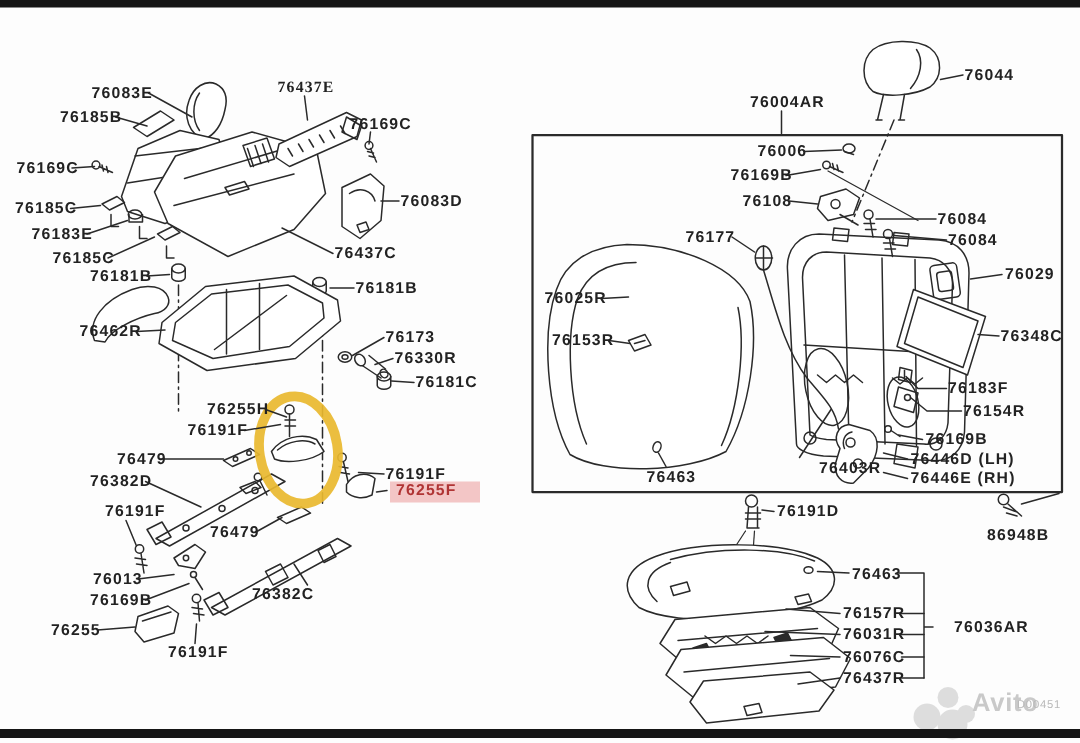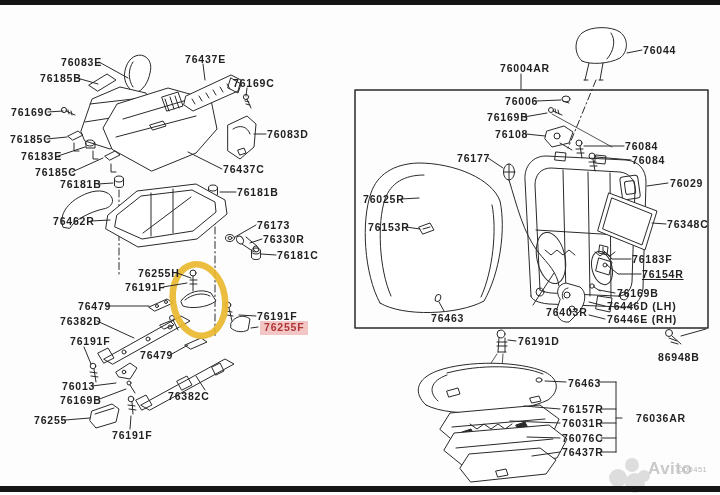--- a/index.html
+++ b/index.html
@@ -16,21 +16,21 @@
   svg#art{position:absolute;left:0;top:0;}
   #labels{position:absolute;left:0;top:0;width:720px;height:495px;pointer-events:none;}
   .part-label{
     position:absolute;
     font-size:10.5px;font-weight:bold;letter-spacing:.8px;line-height:1;
     color:var(--line,#1c1c1c);white-space:nowrap;
   }
   .part-label.highlight{
     color:var(--hl-text,#b03434);
     background:var(--hl-bg,#f3c6c6);
-    padding:1px 4px 2px 4px;
+    padding:1px 16px 2px 4px;
   }
   .watermark{position:absolute;left:598px;top:450px;width:122px;height:42px;}
   .wm-text{
     position:absolute;left:50px;top:9px;
     font-size:17px;font-weight:bold;color:var(--wm,#c9c9c9);letter-spacing:.5px;
   }
   .wm-code{
     position:absolute;left:80px;top:15px;
     font-size:7.5px;color:#b9b9b9;letter-spacing:.5px;text-align:right;
   }
@@ -282,21 +282,21 @@
   </svg>
 
   <div id="labels">
       <div class="part-label" style="left: 61px; top: 57px;">76083E</div>
       <div class="part-label" style="left: 40px; top: 73px;">76185B</div>
       <div class="part-label" style="left: 233px; top: 78px;">76169C</div>
       <div class="part-label" style="left: 11px; top: 107px;">76169C</div>
       <div class="part-label" style="left: 10px; top: 134px;">76185C</div>
       <div class="part-label" style="left: 21px; top: 151px;">76183E</div>
       <div class="part-label" style="left: 35px; top: 167px;">76185C</div>
-      <div class="part-label" style="left: 185px; top: 54px;">76437E</div>
+      <div class="part-label" style="left: 185px; top: 54px; font-family: Liberation Serif, serif;">76437E</div>
       <div class="part-label" style="left: 267px; top: 129px;">76083D</div>
       <div class="part-label" style="left: 223px; top: 164px;">76437C</div>
       <div class="part-label" style="left: 60px; top: 179px;">76181B</div>
       <div class="part-label" style="left: 237px; top: 187px;">76181B</div>
       <div class="part-label" style="left: 53px; top: 216px;">76462R</div>
       <div class="part-label" style="left: 257px; top: 220px;">76173</div>
       <div class="part-label" style="left: 263px; top: 234px;">76330R</div>
       <div class="part-label" style="left: 277px; top: 250px;">76181C</div>
       <div class="part-label" style="left: 138px; top: 268px;">76255H</div>
       <div class="part-label" style="left: 125px; top: 282px;">76191F</div>
@@ -317,21 +317,21 @@
       <div class="part-label" style="left: 487px; top: 112px;">76169B</div>
       <div class="part-label" style="left: 495px; top: 129px;">76108</div>
       <div class="part-label" style="left: 625px; top: 141px;">76084</div>
       <div class="part-label" style="left: 632px; top: 155px;">76084</div>
       <div class="part-label" style="left: 457px; top: 153px;">76177</div>
       <div class="part-label" style="left: 363px; top: 194px;">76025R</div>
       <div class="part-label" style="left: 368px; top: 222px;">76153R</div>
       <div class="part-label" style="left: 670px; top: 178px;">76029</div>
       <div class="part-label" style="left: 667px; top: 219px;">76348C</div>
       <div class="part-label" style="left: 632px; top: 254px;">76183F</div>
-      <div class="part-label" style="left: 642px; top: 269px; text-decoration: underline;">76154R</div>
+      <div class="part-label" style="left: 642px; top: 269px;">76154R</div>
       <div class="part-label" style="left: 617px; top: 288px;">76169B</div>
       <div class="part-label" style="left: 607px; top: 301px;">76446D (LH)</div>
       <div class="part-label" style="left: 607px; top: 314px;">76446E (RH)</div>
       <div class="part-label" style="left: 658px; top: 352px;">86948B</div>
       <div class="part-label" style="left: 431px; top: 313px;">76463</div>
       <div class="part-label" style="left: 514px; top: 307px; margin-left: 32px;">76403R</div>
       <div class="part-label" style="left: 518px; top: 336px;">76191D</div>
       <div class="part-label" style="left: 568px; top: 378px;">76463</div>
       <div class="part-label" style="left: 562px; top: 404px;">76157R</div>
       <div class="part-label" style="left: 562px; top: 418px;">76031R</div>

